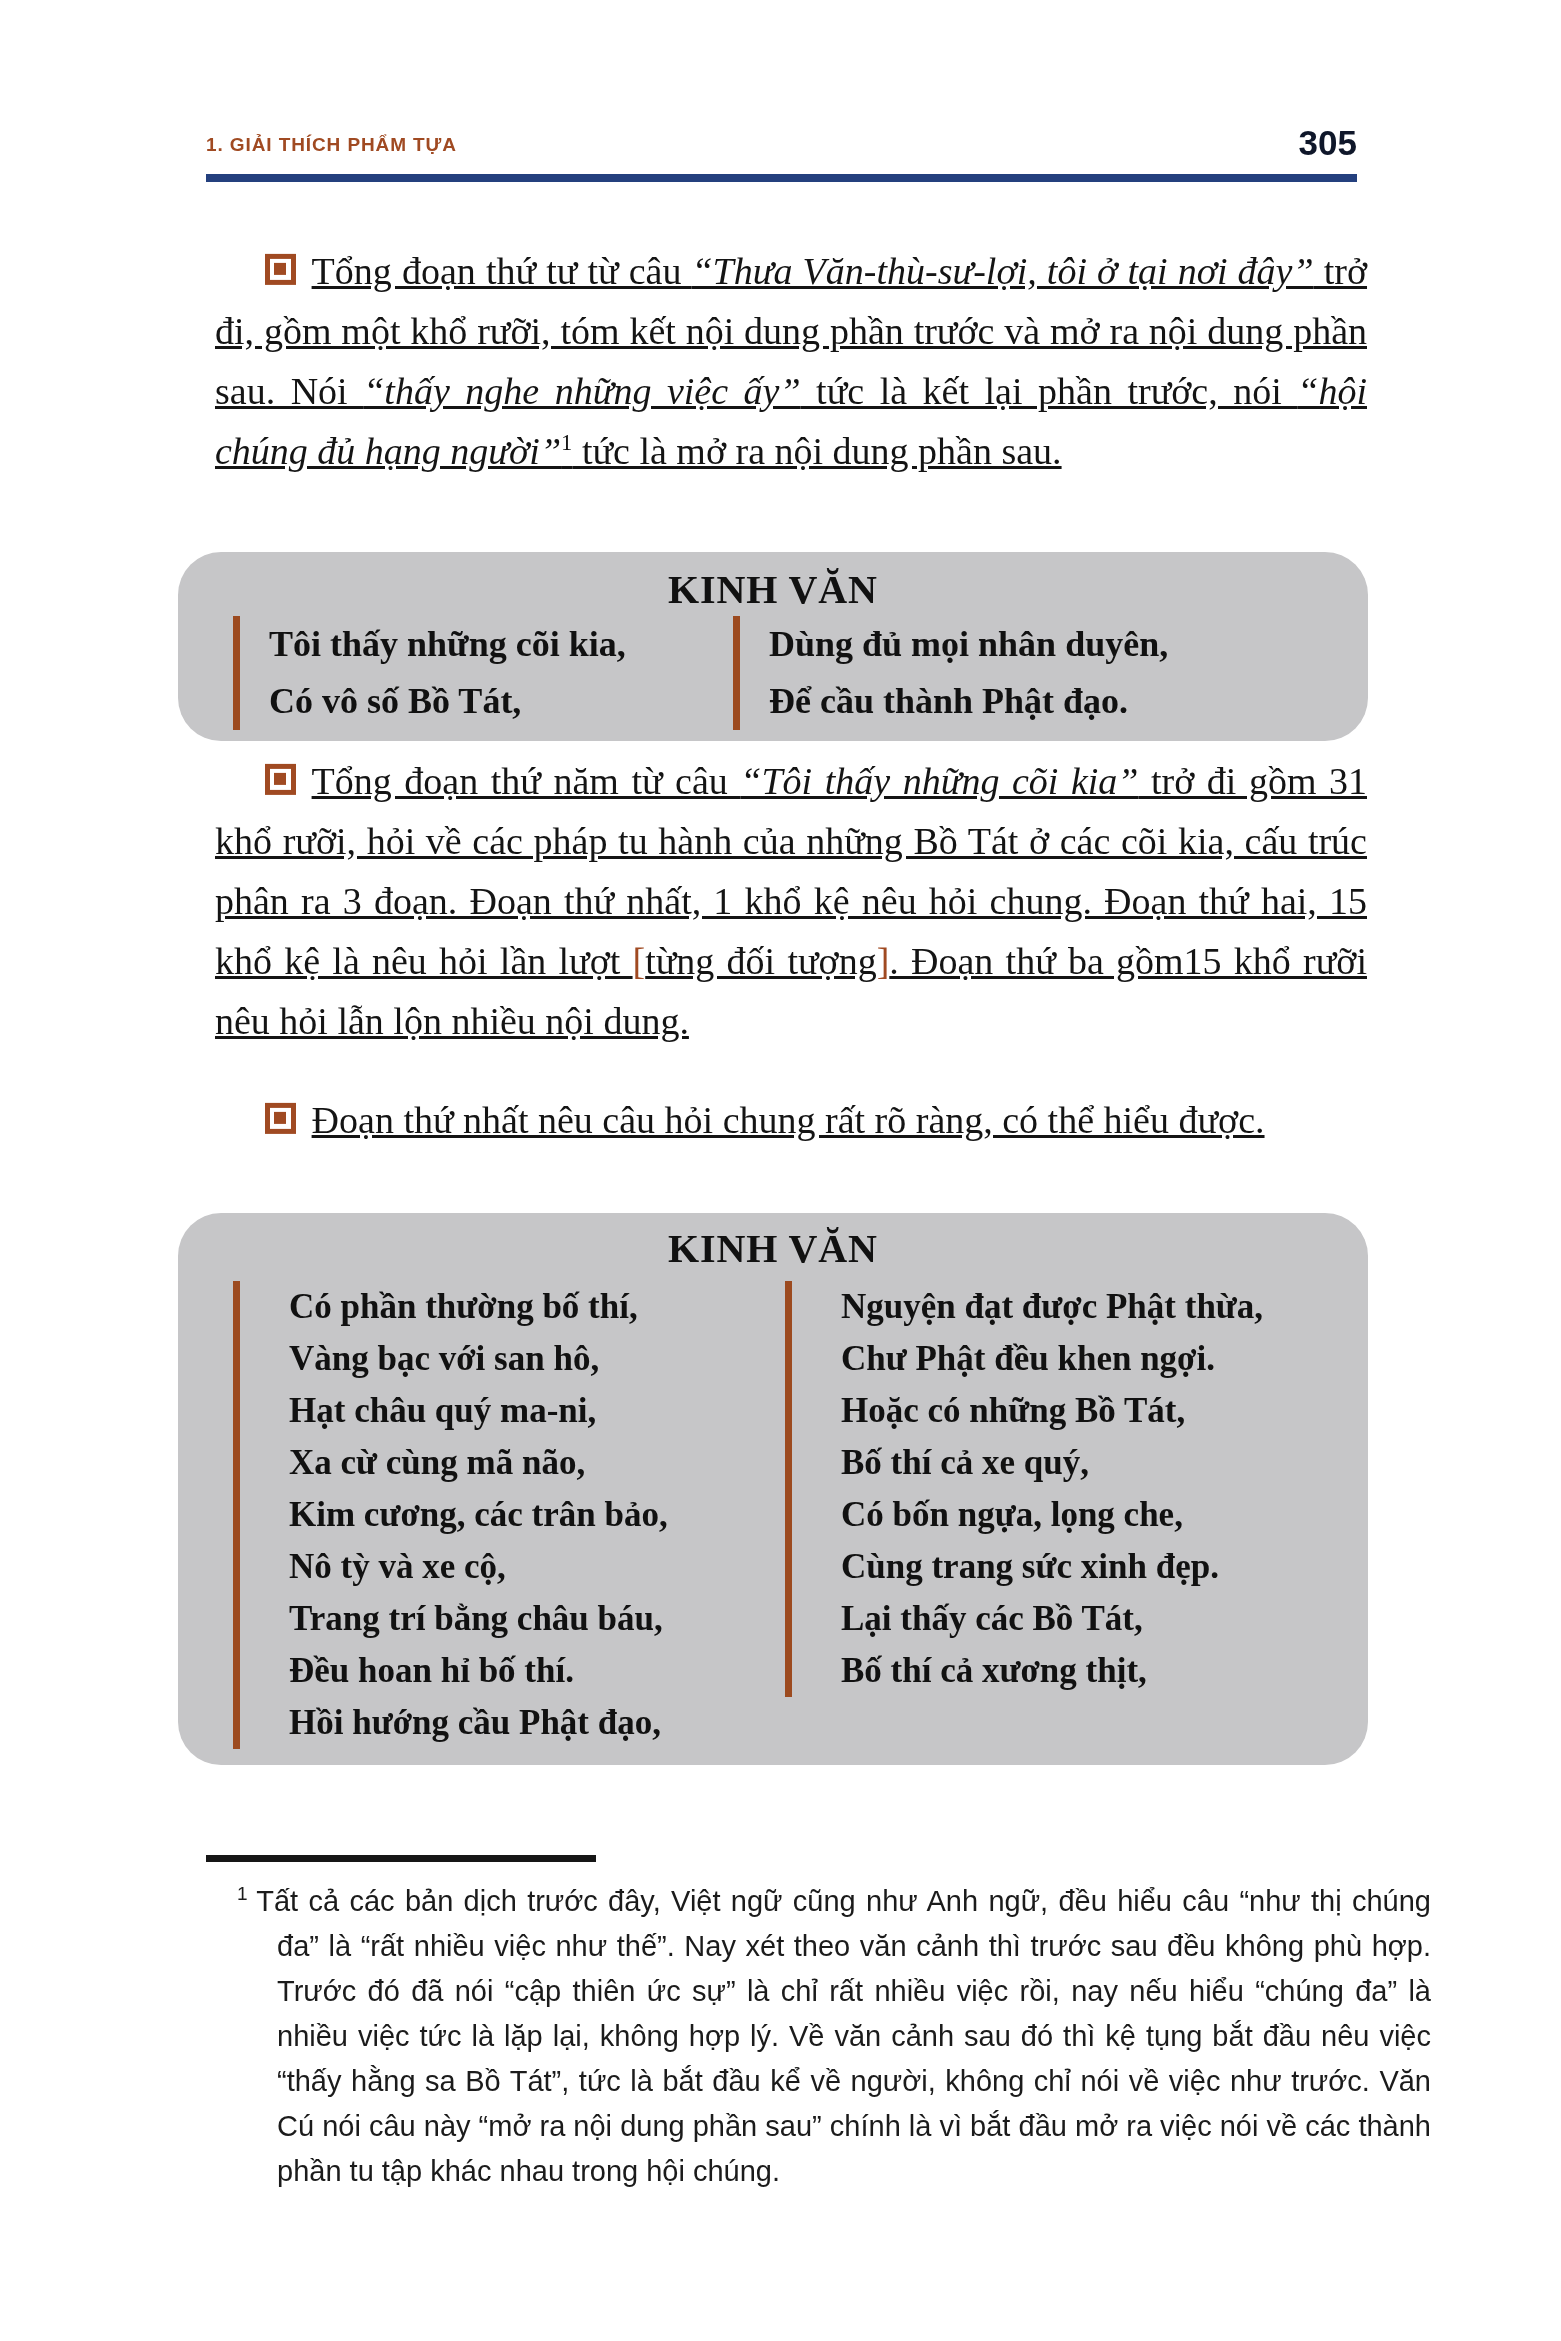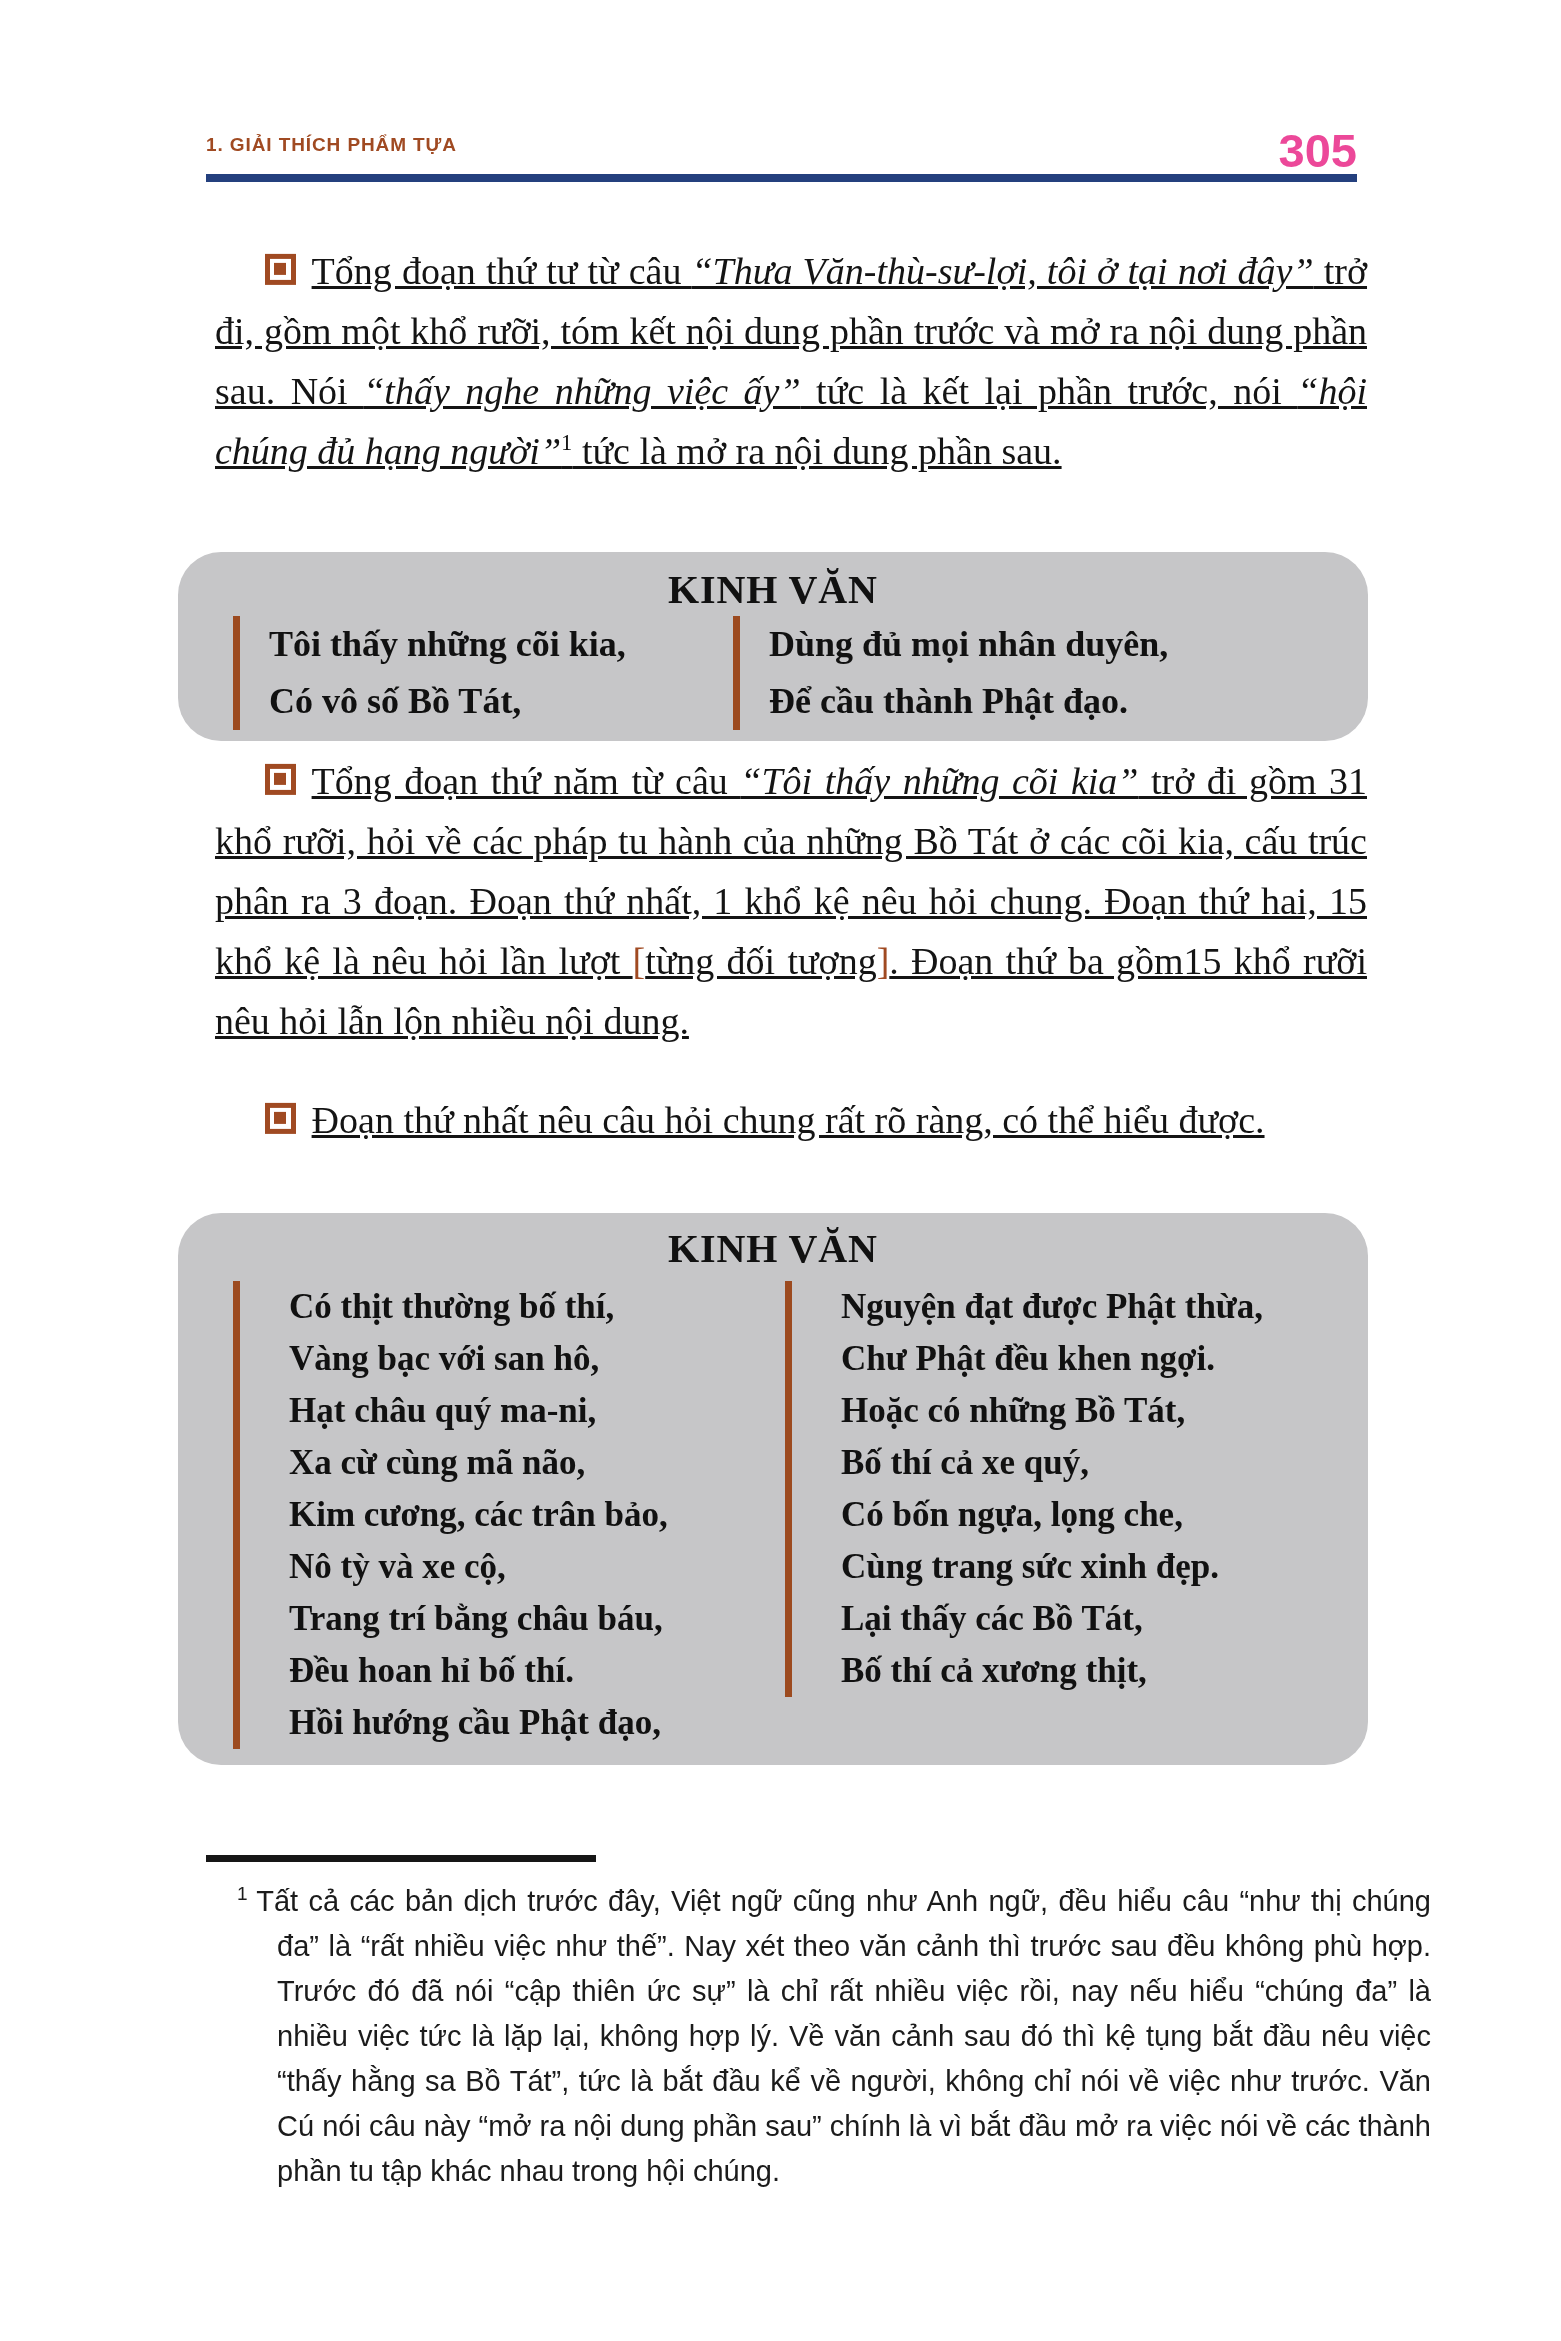--- a/index.html
+++ b/index.html
@@ -15,21 +15,21 @@
   
   .header-title {
     position:absolute; left:206px; top:134px;
     font-family:"Liberation Sans","DejaVu Sans",sans-serif;
     font-weight:bold; font-size:19px; letter-spacing:0.9px;
     color:#A04A22;
   }
   .page-number {
     position:absolute; right:204px; top:123px;
     font-family:"Liberation Sans","DejaVu Sans",sans-serif;
-    font-weight:bold; font-size:47px; color:#ec4899;
+    font-weight:bold; font-size:35px; color:#0f172a;
   }
   .header-rule {
     position:absolute; left:206px; top:174px;
     width:1151px; height:7.8px; background:#24407E;
   }
 
   
   .body-par {
     position:absolute; left:206px; width:1152px;
     margin:9px; font-size:38px; line-height:60px;
@@ -123,21 +123,21 @@
     <span class="bullet"><span class="bullet-inner"></span></span><span>Tổng đoạn thứ năm từ câu </span><span class="it">“Tôi thấy những cõi kia”</span><span> trở đi gồm 31 khổ rưỡi, hỏi về các pháp tu hành của những Bồ Tát ở các cõi kia, cấu trúc phân ra 3 đoạn. Đoạn thứ nhất, 1 khổ kệ nêu hỏi chung. Đoạn thứ hai, 15 khổ kệ là nêu hỏi lần lượt </span><span class="bracket">[</span><span>từng đối tượng</span><span class="bracket">]</span><span>. Đoạn thứ ba gồm15 khổ rưỡi nêu hỏi lẫn lộn nhiều nội dung.</span>
   </p>
 
   <p class="body-par par-3 indent">
     <span class="bullet"><span class="bullet-inner"></span></span><span>Đoạn thứ nhất nêu câu hỏi chung rất rõ ràng, có thể hiểu được.</span>
   </p>
 
   <div class="kinhvan kv2">
     <div class="kv-title">KINH VĂN</div>
     <div class="kv-col col-left">
-      <div class="verse-line">Có thịt thường bố thí,</div>
+      <div class="verse-line">Có phần thường bố thí,</div>
       <div class="verse-line">Vàng bạc với san hô,</div>
       <div class="verse-line">Hạt châu quý ma-ni,</div>
       <div class="verse-line">Xa cừ cùng mã não,</div>
       <div class="verse-line">Kim cương, các trân bảo,</div>
       <div class="verse-line">Nô tỳ và xe cộ,</div>
       <div class="verse-line">Trang trí bằng châu báu,</div>
       <div class="verse-line">Đều hoan hỉ bố thí.</div>
       <div class="verse-line">Hồi hướng cầu Phật đạo,</div>
     </div>
     <div class="kv-col col-right">

